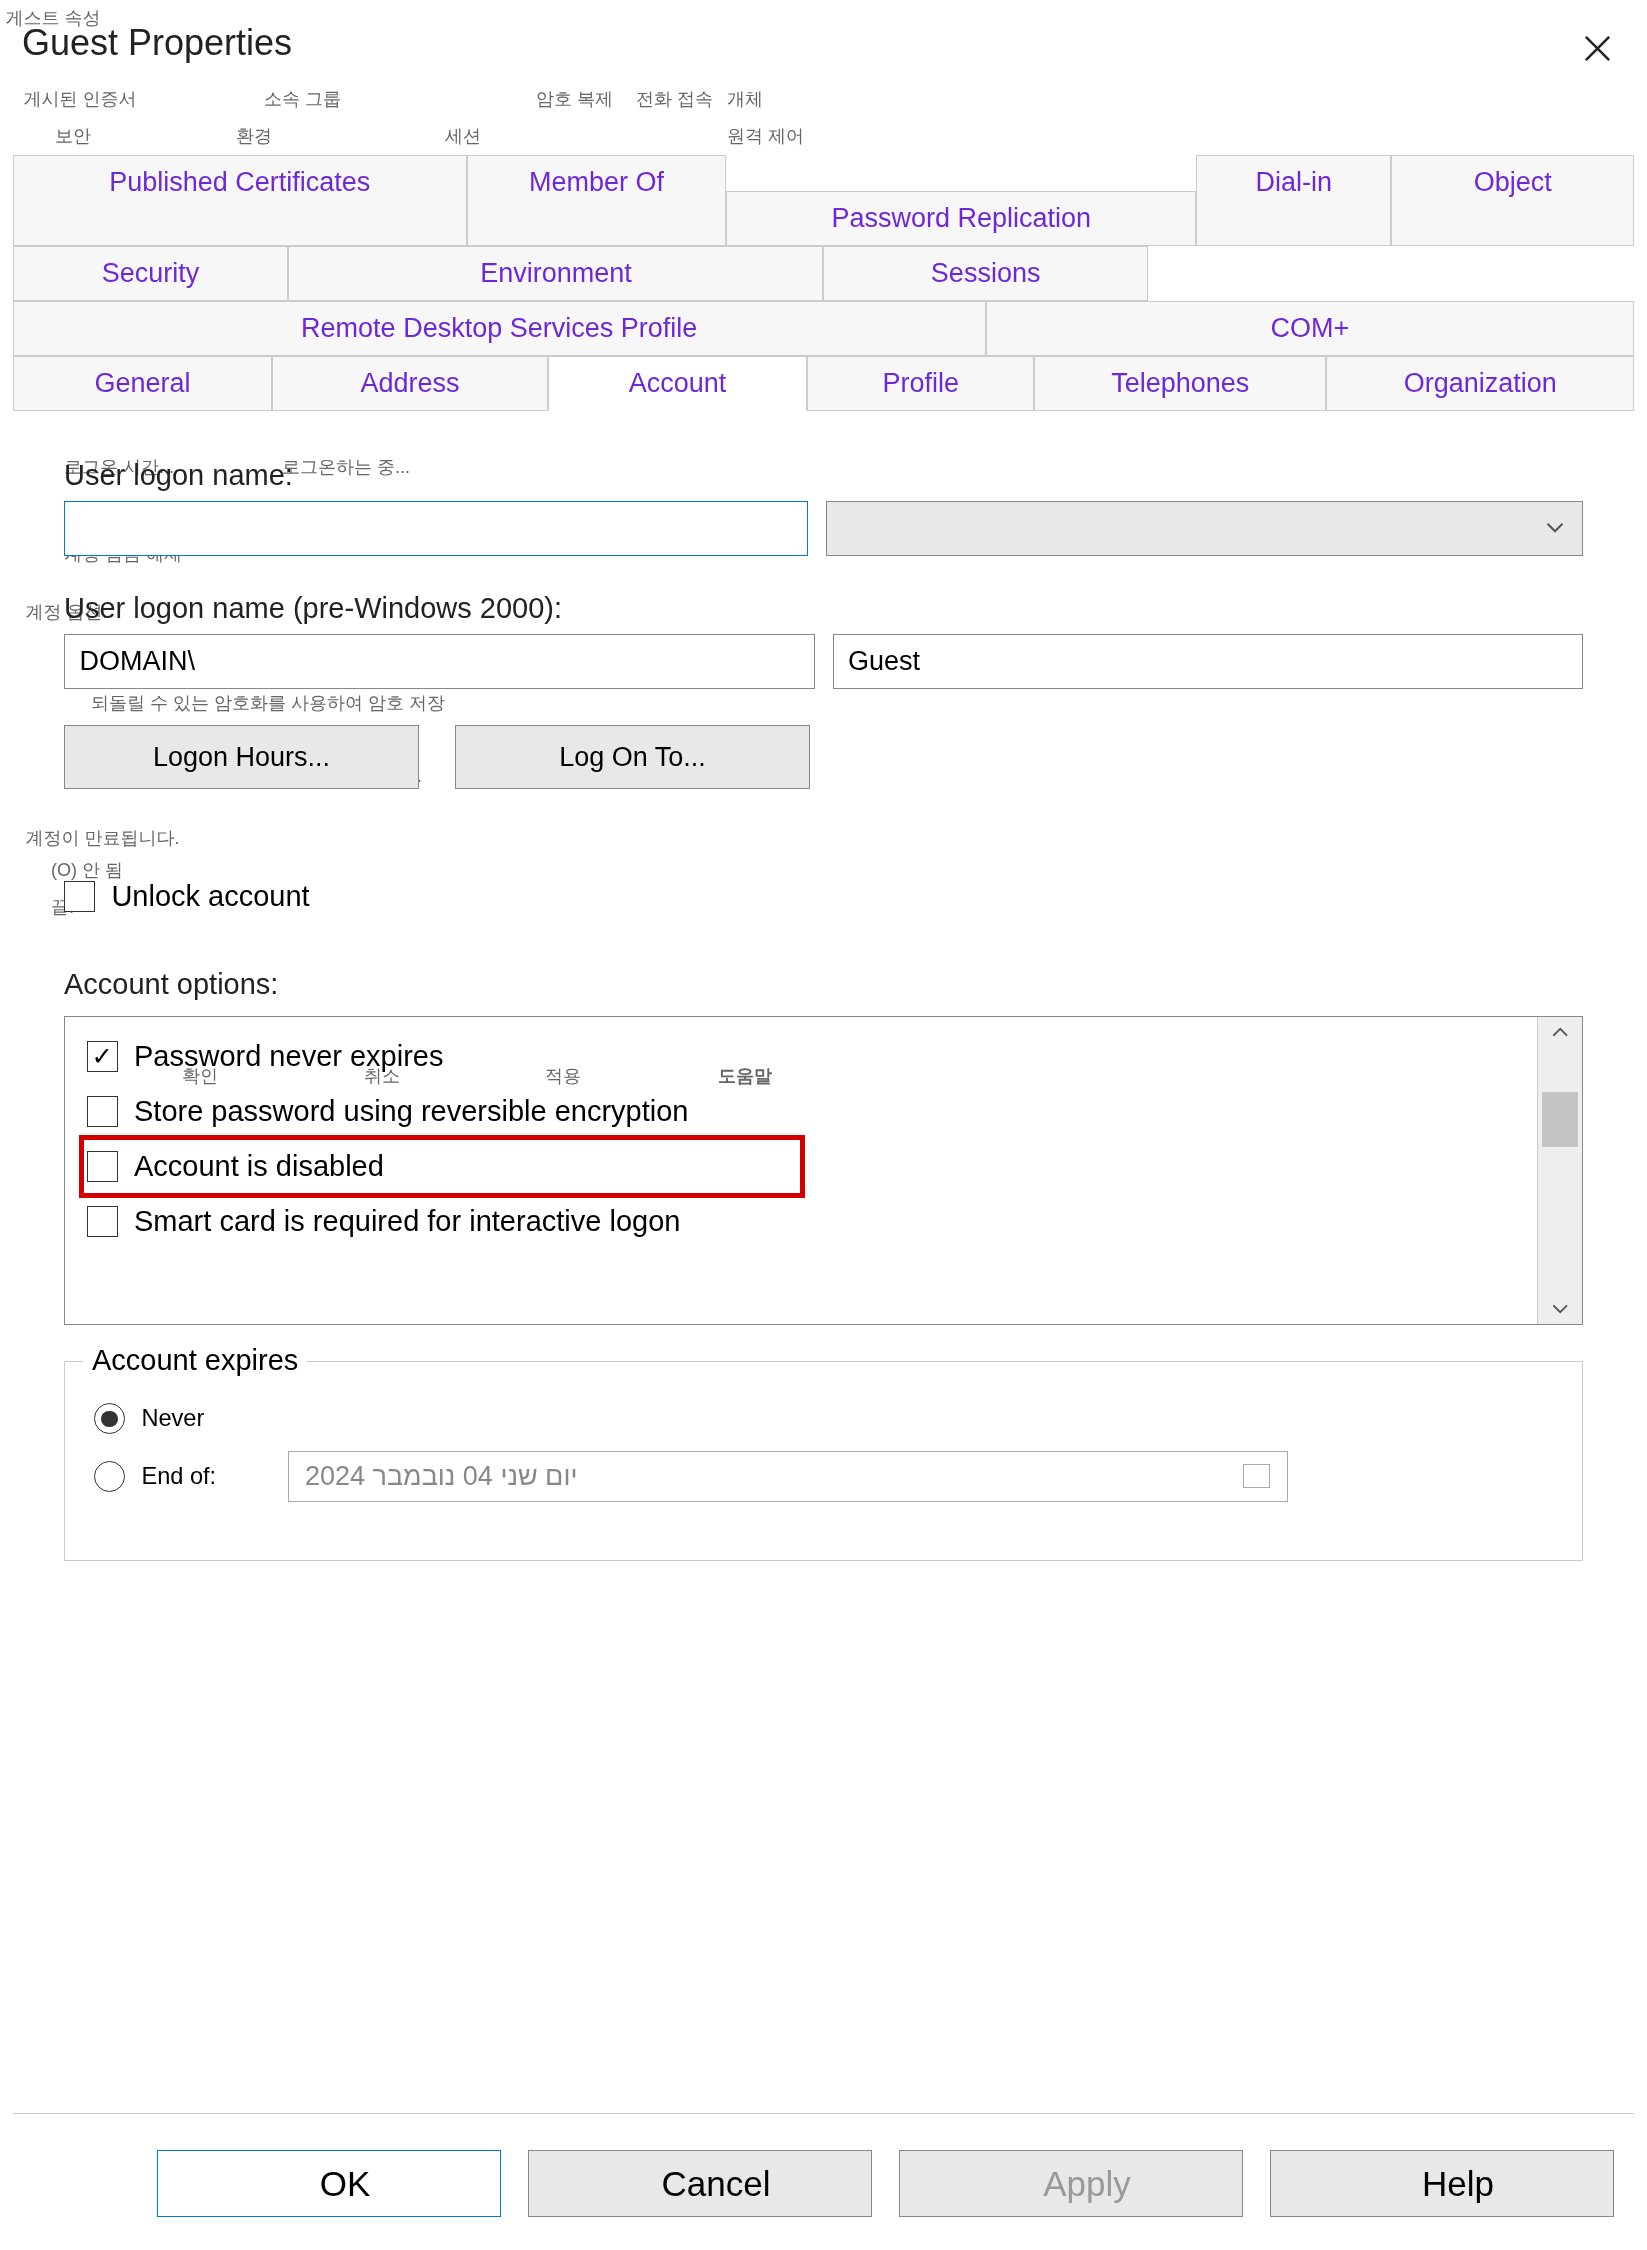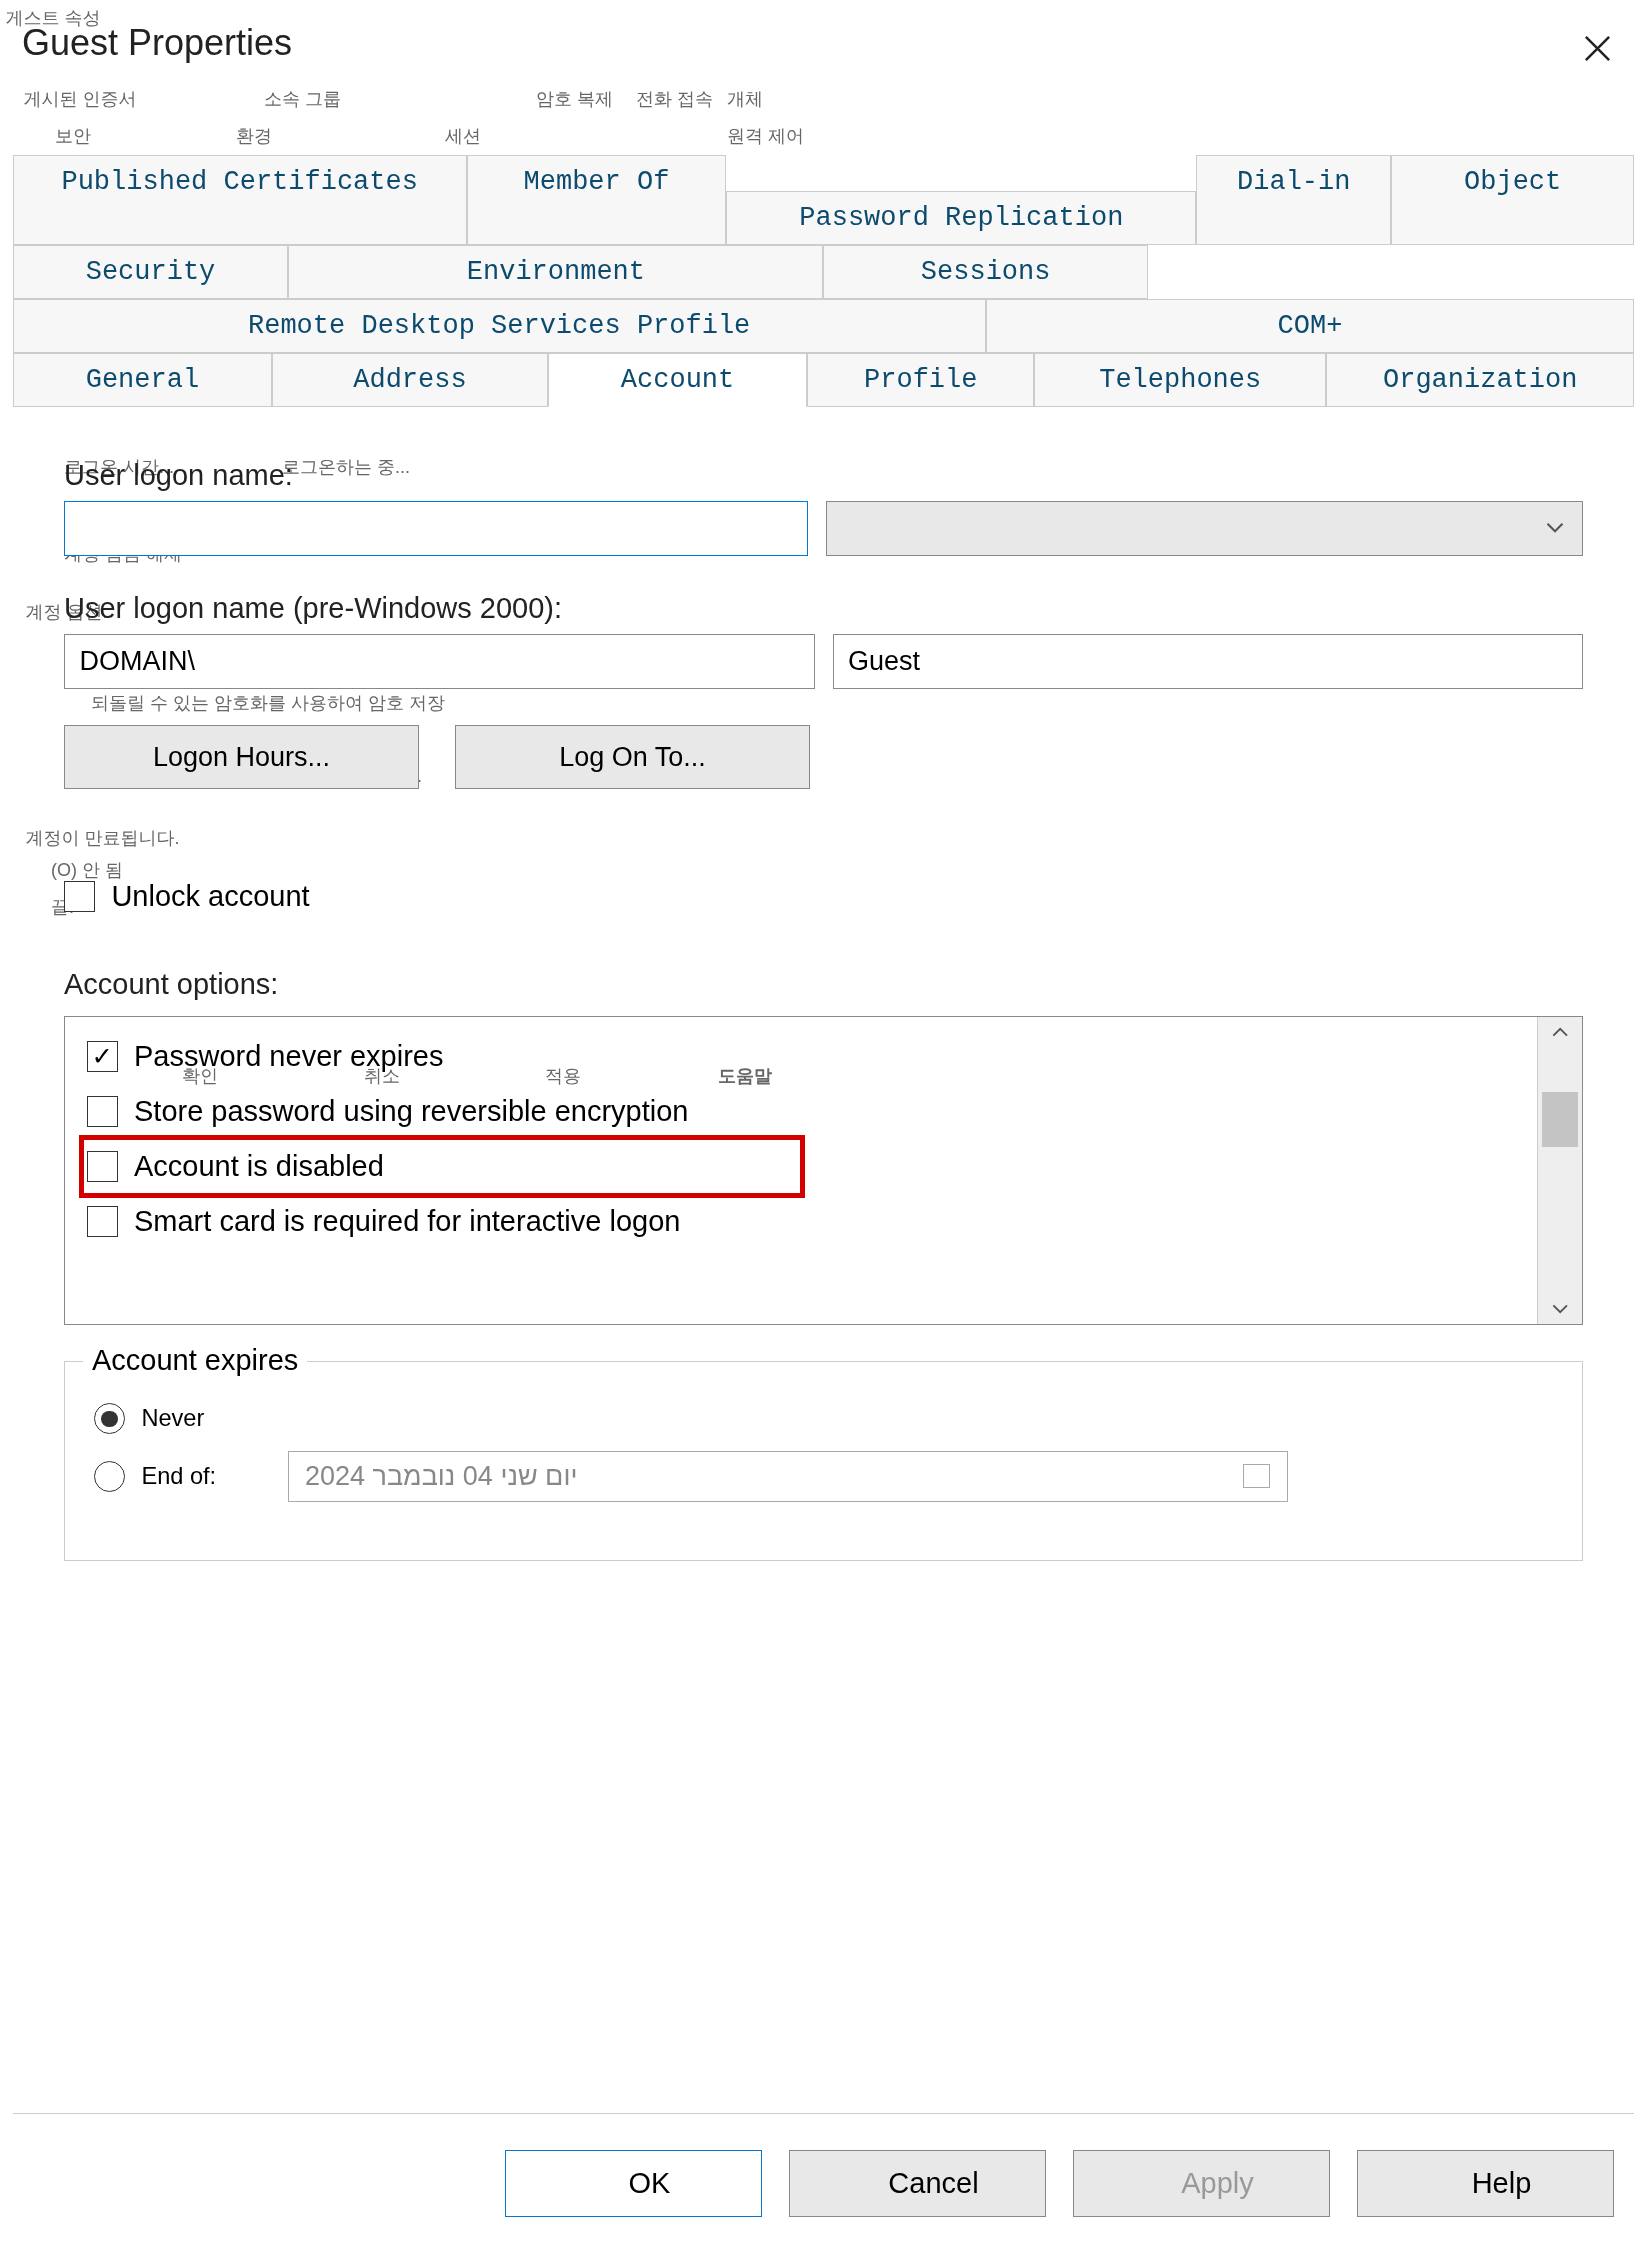--- a/index.html
+++ b/index.html
@@ -57,25 +57,24 @@
     .tab-row {
       display: flex;
       width: 100%;
     }
     .tab {
       border: 0.9px solid #ccc;
       background: #f7f7f7;
       text-align: center;
       padding: 11px 3.6px;
       font-size: 27px;
-      color: #0c4a6e;
+      color: #6d28d9;
       cursor: pointer;
       white-space: nowrap;
       overflow: hidden;
-      font-family: Liberation Mono, monospace;
     }
     .tab.active {
       background: #fff;
       border-bottom: 0.9px solid #fff;
       position: relative;
       z-index: 3;
     }
     
     
     .r1 .t1 { flex: 0 0 28%; }
@@ -297,25 +296,25 @@
     
     .bottom-bar {
       position: absolute;
       bottom: 33px;
       right: 33px;
       display: flex;
       gap: 27px;
       z-index: 2;
     }
     .dlg-btn {
-      width: 257px;
+      width: 344px;
       height: 67px;
       border: 0.9px solid #888;
       background: #e8e8e8;
-      font-size: 29px;
+      font-size: 35px;
       display: flex;
       align-items: center;
       justify-content: center;
       cursor: pointer;
       padding-left: 32px;
     }
     .dlg-btn.primary {
       border: 1.8px solid #0078d4;
       background: #fff;
     }

